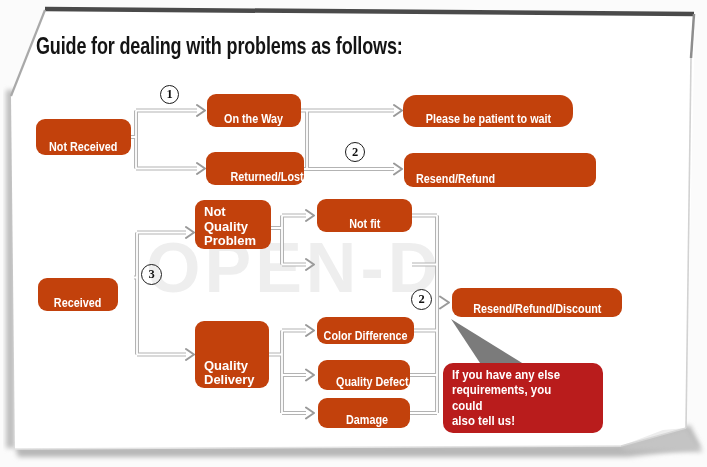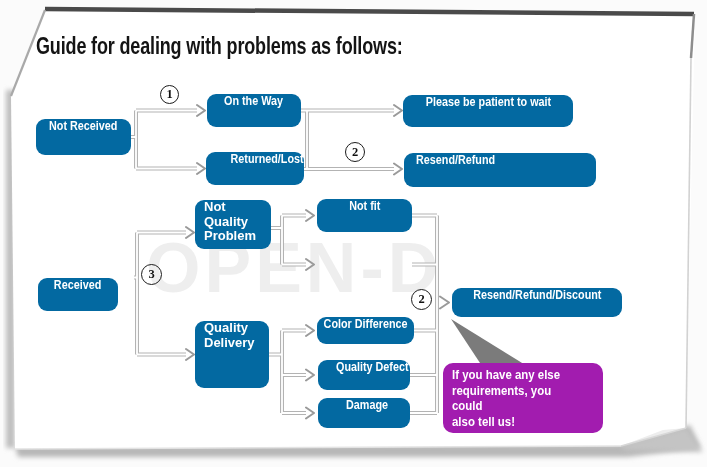--- a/index.html
+++ b/index.html
@@ -20,33 +20,33 @@
   #connectors{z-index:2;}
   #nodes{z-index:3;}
 
   #title{
     position:absolute;left:36px;top:32px;height:30px;z-index:3;
     font-size:24px;font-weight:bold;color:#141414;white-space:nowrap;
     transform:scaleX(0.75);transform-origin:left center;letter-spacing:-0.2px;
   }
 
   .node{
-    position:absolute;background:#0369a1;border-radius:9px;
-    color:#ffffff;display:flex;align-items:flex-start;justify-content:center;
+    position:absolute;background:#c2410c;border-radius:9px;
+    color:#ffffff;display:flex;align-items:flex-end;justify-content:center;
     font-weight:bold;font-size:13px;line-height:1.12;
   }
   .node .lbl{white-space:nowrap;transform:scaleX(0.83);transform-origin:center;}
   .node.align-left{justify-content:flex-start;}
   .node.align-left .lbl{transform-origin:left center;}
   .node.multi .lbl{white-space:normal;transform:none;}
 
   #note-bubble{
     position:absolute;left:443px;top:363px;width:160px;height:70px;z-index:3;
-    background:#a21caf;border-radius:10px;color:#fff;
-    display:flex;align-items:flex-start;padding:4px 4px 4px 9px;
+    background:#b91c1c;border-radius:10px;color:#fff;
+    display:flex;align-items:flex-end;padding:4px 4px 4px 9px;
     font-weight:bold;font-size:13px;line-height:1.2;
   }
   #note-bubble .lbl{white-space:pre-line;transform:scaleX(0.88);transform-origin:left center;}
 
   .badge{
     position:absolute;z-index:3;border:1.6px solid #1c1c1c;border-radius:50%;
     display:flex;align-items:center;justify-content:center;
     font-family:"Liberation Serif",serif;font-size:12.5px;font-weight:bold;color:#111;
   }
 </style>
@@ -113,21 +113,21 @@
     </div>
 
     <div class="node" style="left:207px;top:94px;width:94px;height:33px;">
       <span class="lbl">On the Way</span>
     </div>
 
     <div class="node" style="left:206px;top:152px;width:98px;height:33px;padding-left:24px;">
       <span class="lbl">Returned/Lost</span>
     </div>
 
-    <div class="node" style="left:403px;top:95px;width:170px;height:32px;">
+    <div class="node" style="left:403px;top:95px;width:170px;height:32px;border-radius:13px;">
       <span class="lbl">Please be patient to wait</span>
     </div>
 
     <div class="node align-left" style="left:404px;top:153px;width:192px;height:34px;padding-left:12px;">
       <span class="lbl">Resend/Refund</span>
     </div>
 
     <div class="node align-left multi" style="left:195px;top:200px;width:76px;height:49px;padding-left:9px;">
       <span class="lbl">Not Quality Problem</span>
     </div>

